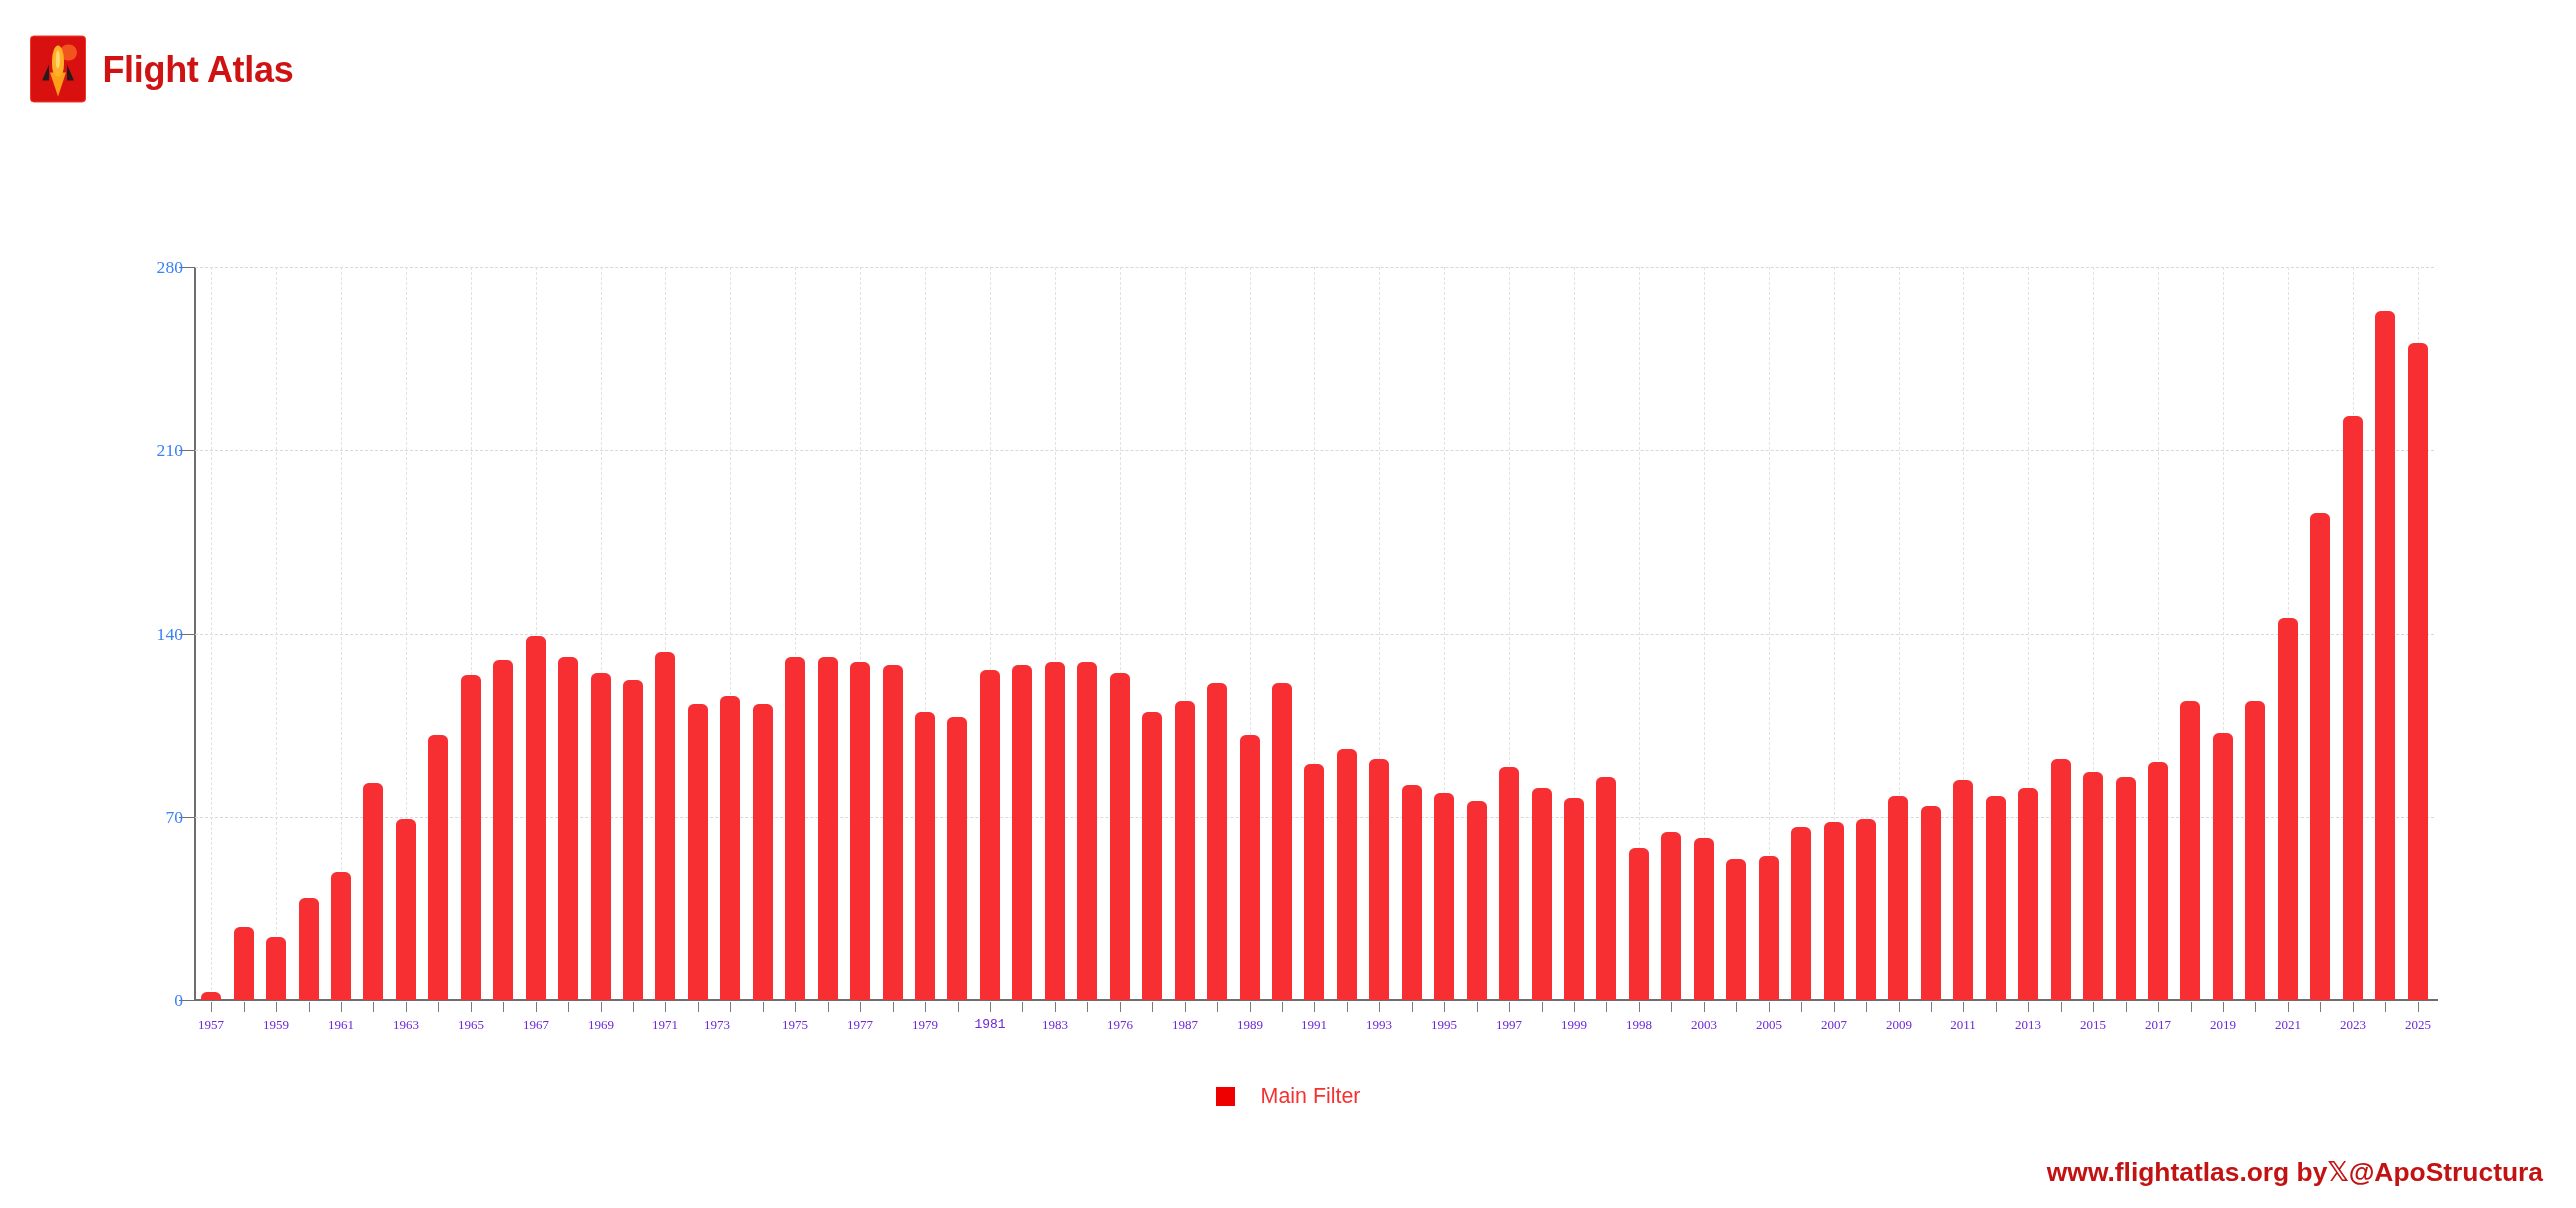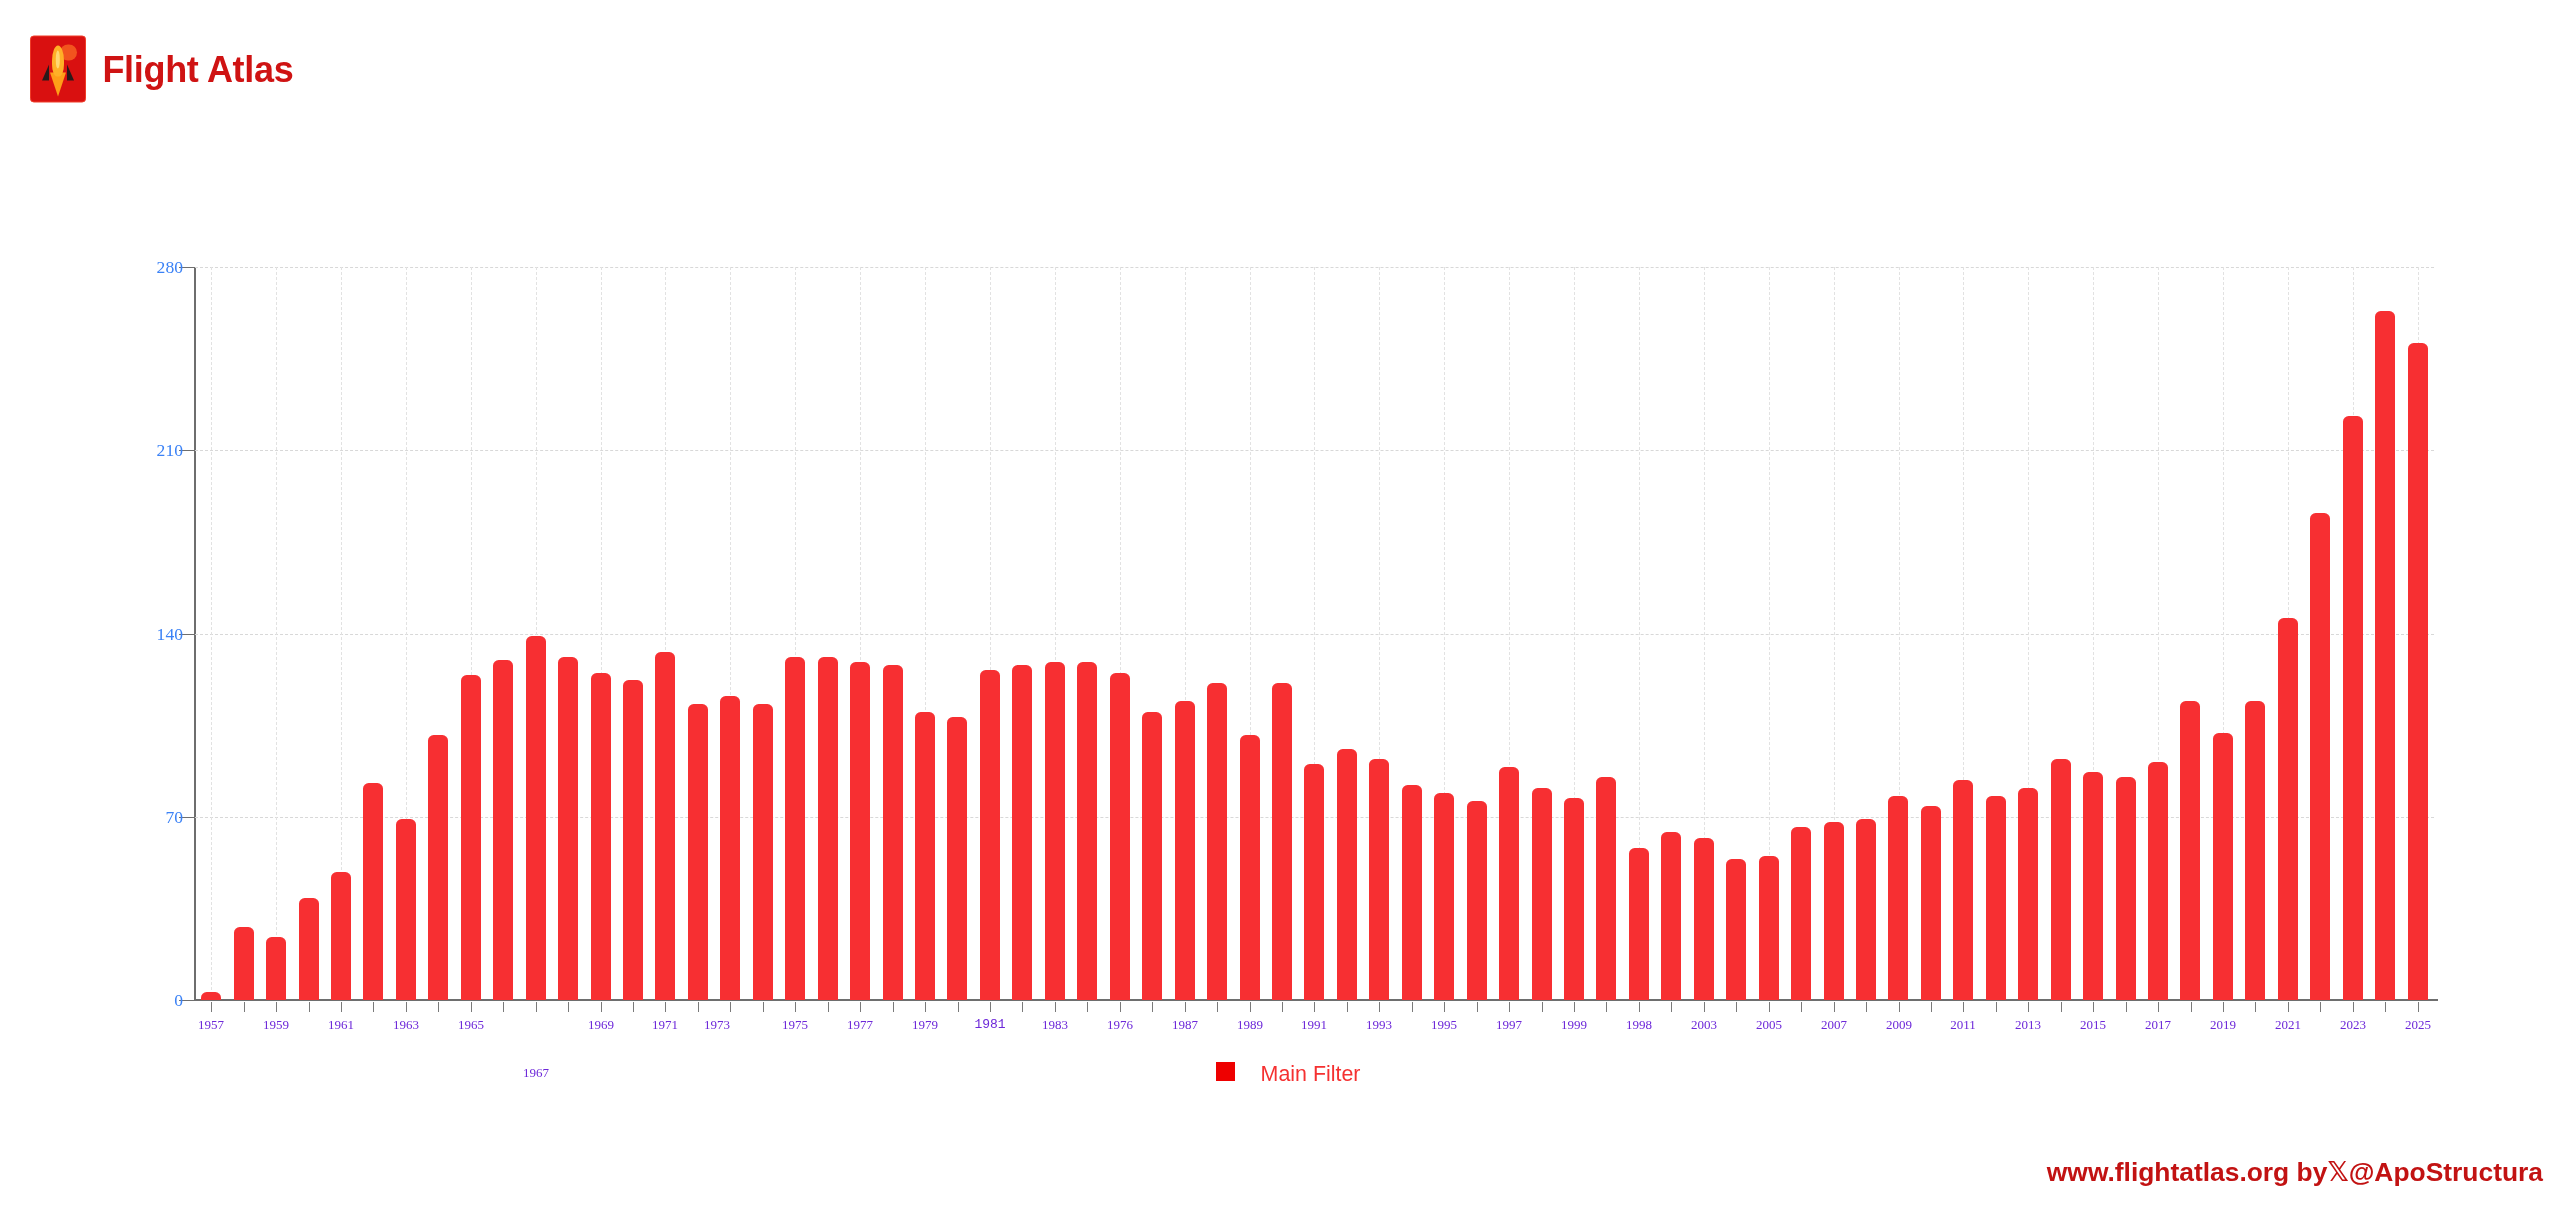--- a/index.html
+++ b/index.html
@@ -118,21 +118,21 @@
     font-size:13px;color:#6d28d9;
     transform:translateX(-50%);
     white-space:nowrap;
   }
 
   
   #legend{
     position:absolute;left:0;top:1062px;width:2576px;
     display:flex;justify-content:center;align-items:center;
   }
-  .legend-item{display:flex;align-items:flex-start;gap:26px;}
+  .legend-item{display:flex;align-items:center;gap:26px;margin-top:22px;}
   .legend-swatch{width:19px;height:19px;background:#ee0000;flex:none;}
   .legend-label{font-size:21.4px;color:#f53131;}
 
   
   #footer{
     position:absolute;right:33px;top:1156px;
     font-size:26.4px;font-weight:bold;color:#c21212;
     white-space:nowrap;display:flex;align-items:baseline;gap:0;
   }
   .x-glyph{font-family:"DejaVu Sans", sans-serif;font-weight:bold;}
@@ -354,21 +354,21 @@
         <div class="xtick-mark" style="left: 2093px;"></div>
         <div class="xtick-mark" style="left: 2125px;"></div>
         <div class="xtick-mark" style="left: 2158px;"></div>
         <div class="xtick-mark" style="left: 2190px;"></div>
         <div class="xtick-mark" style="left: 2223px;"></div>
         <div class="xtick-label" style="left: 16px;">1957</div>
         <div class="xtick-label" style="left: 81px;">1959</div>
         <div class="xtick-label" style="left: 146px;">1961</div>
         <div class="xtick-label" style="left: 211px;">1963</div>
         <div class="xtick-label" style="left: 276px;">1965</div>
-        <div class="xtick-label" style="left: 341px; margin-top: 48px;">1967</div>
+        <div class="xtick-label" style="left: 341px;">1967</div>
         <div class="xtick-label" style="left: 406px;">1969</div>
         <div class="xtick-label" style="left: 470px;">1971</div>
         <div class="xtick-label" style="left: 522px;">1973</div>
         <div class="xtick-label" style="left: 600px;">1975</div>
         <div class="xtick-label" style="left: 665px;">1977</div>
         <div class="xtick-label" style="left: 730px;">1979</div>
         <div class="xtick-label" style="left: 795px; font-family: Liberation Mono, monospace;">1981</div>
         <div class="xtick-label" style="left: 860px;">1983</div>
         <div class="xtick-label" style="left: 925px;">1976</div>
         <div class="xtick-label" style="left: 990px;">1987</div>

